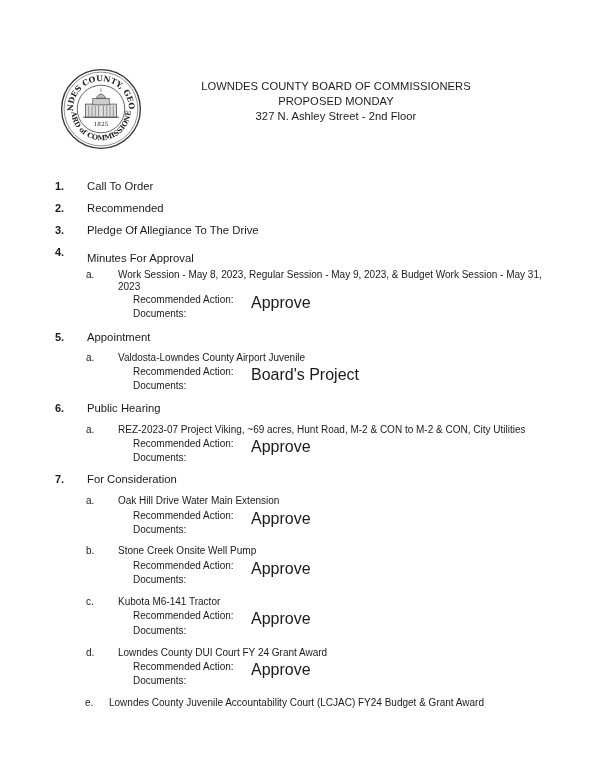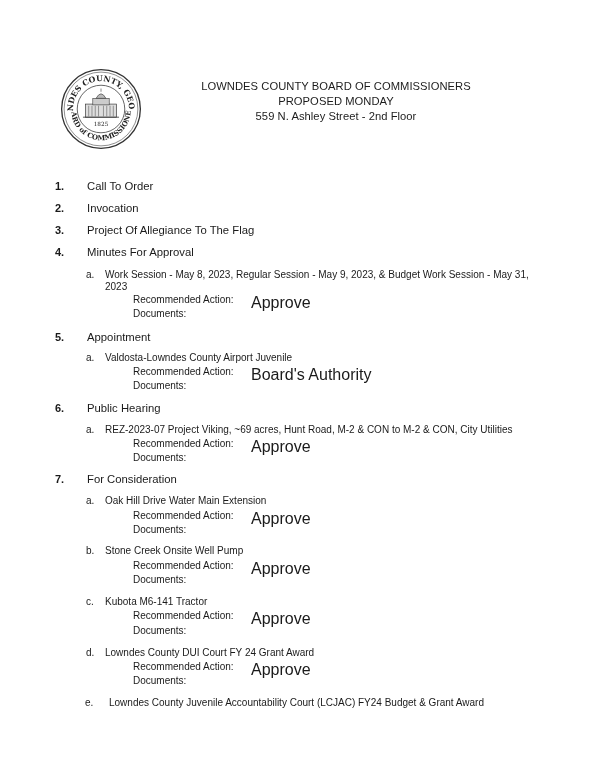--- a/index.html
+++ b/index.html
@@ -12,21 +12,21 @@
       position: absolute; left: 180px; top: 79px; width: 300px;
       text-align: center; font-family: "Liberation Sans", sans-serif;
       font-size: 11.2px; line-height: 15.2px; color: #1c1c1c; letter-spacing: 0.05px;
     }
     .header div { white-space: nowrap; margin-left: 12px; }
 
     .agenda { position: absolute; left: 0; top: 0; width: 600px; }
     .num { position: absolute; left: 55px; font-weight: bold; font-size: 11px; }
     .sec-title { position: absolute; left: 87px; font-weight: normal; font-size: 11.3px; }
     .letter { position: absolute; left: 86px; font-size: 10px; }
-    .item-title { position: absolute; left: 105px; font-size: 10px; }
+    .item-title { position: absolute; left: 118px; font-size: 10px; }
     .label { position: absolute; left: 133px; font-size: 10px; }
     .value { position: absolute; left: 251px; font-size: 16px; }
   </style>
 </head>
 <body>
 
 <svg class="seal" viewBox="0 0 100 100">
   <defs>
     <path id="arcTop" d="M 16 50 A 34 34 0 0 1 84 50"></path>
     <path id="arcBot" d="M 14 52 A 36 36 0 0 0 86 52"></path>
@@ -55,61 +55,61 @@
     <line x1="61" y1="46" x2="61" y2="59"></line>
       <line x1="65" y1="46" x2="65" y2="59"></line>
   </g>
   <line x1="28" y1="60" x2="72" y2="60" stroke="#333" stroke-width="1"></line>
   <text x="50" y="71" text-anchor="middle" font-family="DejaVu Serif, serif" font-size="7" fill="#222">1825</text>
 </svg>
 
 <div class="header">
   <div>LOWNDES COUNTY BOARD OF COMMISSIONERS</div>
   <div>PROPOSED MONDAY</div>
-  <div>559 N. Ashley Street - 2nd Floor</div>
+  <div>327 N. Ashley Street - 2nd Floor</div>
 </div>
 
 <div class="agenda">
 
   <div>
     <span class="num" style="top:180px">1.</span>
     <span class="sec-title" style="top:180px">Call To Order</span>
   </div>
 
   <div>
     <span class="num" style="top:202px">2.</span>
-    <span class="sec-title" style="top:202px">Invocation</span>
+    <span class="sec-title" style="top:202px">Recommended</span>
   </div>
 
   <div>
     <span class="num" style="top:224px">3.</span>
-    <span class="sec-title" style="top:224px">Project Of Allegiance To The Flag</span>
+    <span class="sec-title" style="top:224px">Pledge Of Allegiance To The Drive</span>
   </div>
 
   <div>
     <span class="num" style="top:246px">4.</span>
-    <span class="sec-title" style="top:246px">Minutes For Approval</span>
+    <span class="sec-title" style="top:252px">Minutes For Approval</span>
     <div>
       <span class="letter" style="top:269px">a.</span>
       <span class="item-title" style="top:269px">Work Session - May 8, 2023, Regular Session - May 9, 2023, &amp; Budget Work Session - May 31,</span>
       <span class="item-title" style="top:281px">2023</span>
       <span class="label" style="top:294px">Recommended Action:</span>
       <span class="value" style="top:294px">Approve</span>
       <span class="label" style="top:308px">Documents:</span>
     </div>
   </div>
 
   <div>
     <span class="num" style="top:331px">5.</span>
     <span class="sec-title" style="top:331px">Appointment</span>
     <div>
       <span class="letter" style="top:352px">a.</span>
       <span class="item-title" style="top:352px">Valdosta-Lowndes County Airport Juvenile</span>
       <span class="label" style="top:366px">Recommended Action:</span>
-      <span class="value" style="top:366px">Board's Authority</span>
+      <span class="value" style="top:366px">Board's Project</span>
       <span class="label" style="top:380px">Documents:</span>
     </div>
   </div>
 
   <div>
     <span class="num" style="top:402px">6.</span>
     <span class="sec-title" style="top:402px">Public Hearing</span>
     <div>
       <span class="letter" style="top:424px">a.</span>
       <span class="item-title" style="top:424px">REZ-2023-07 Project Viking, ~69 acres, Hunt Road, M-2 &amp; CON to M-2 &amp; CON, City Utilities</span>

